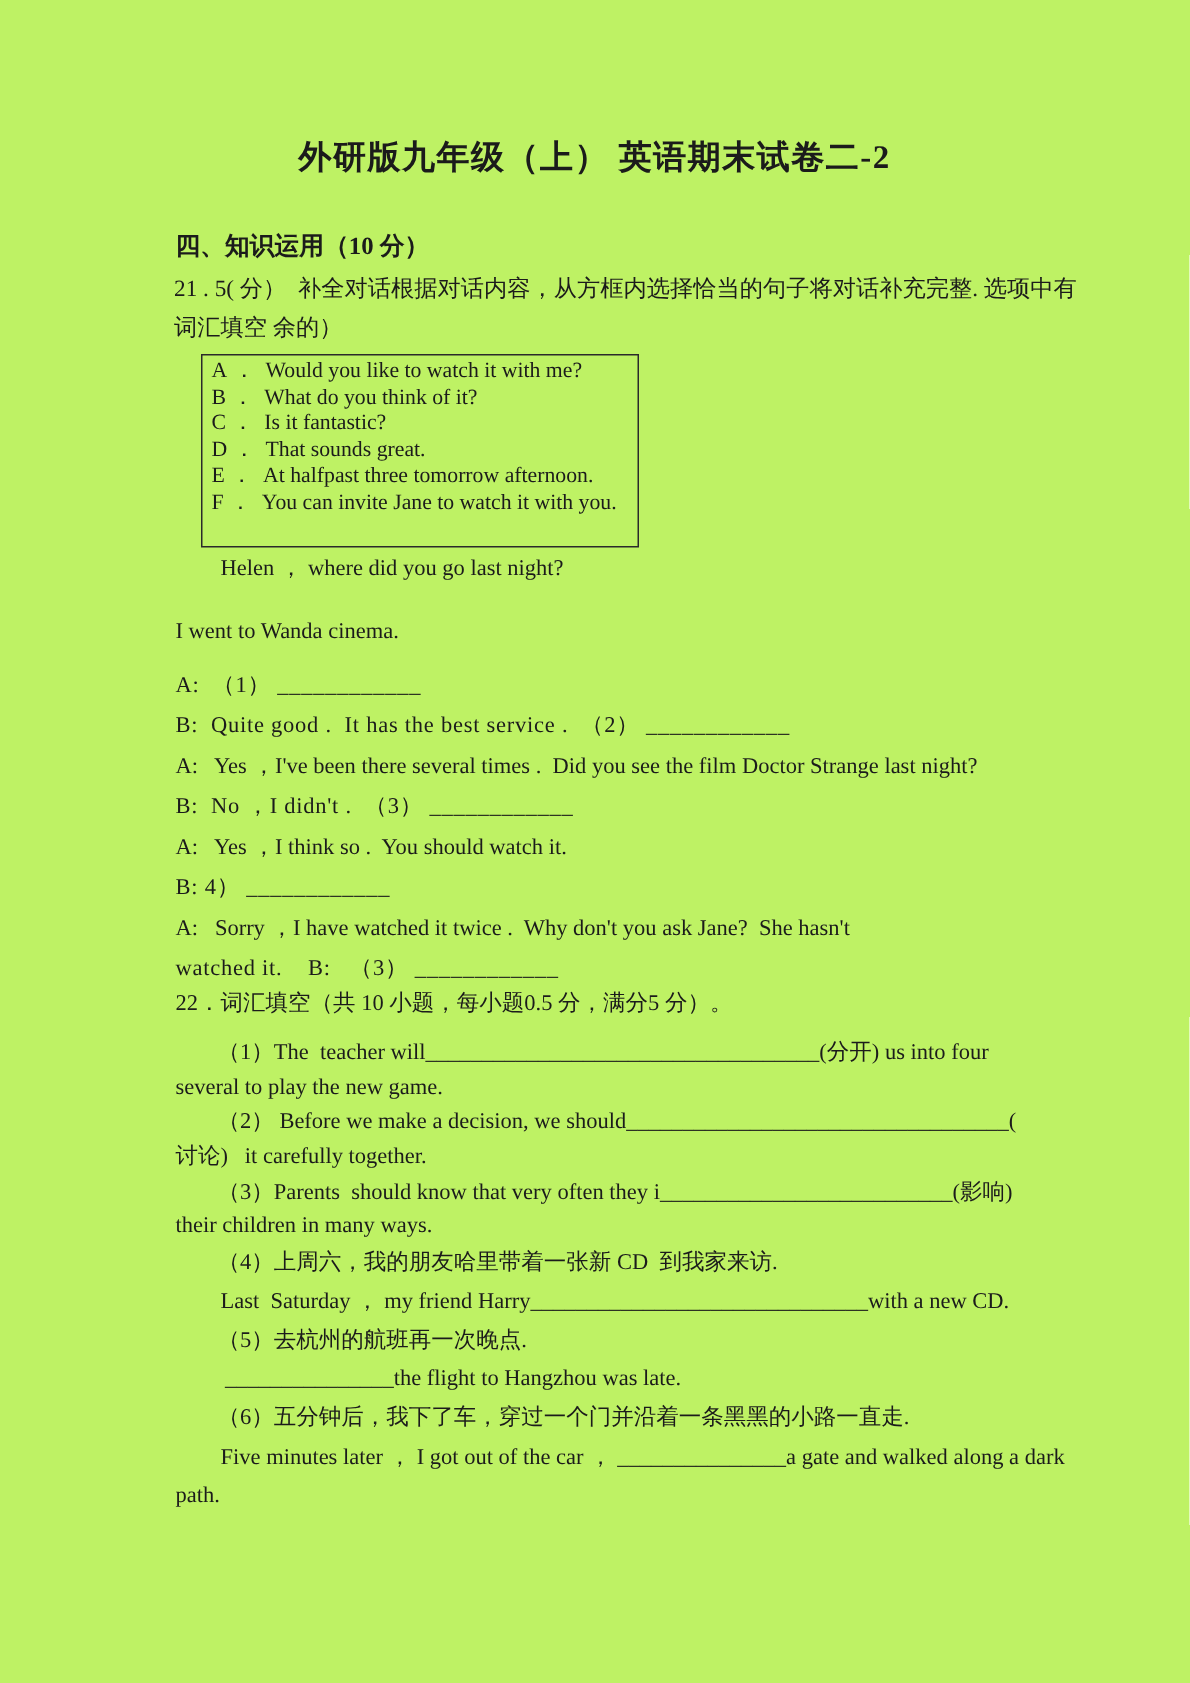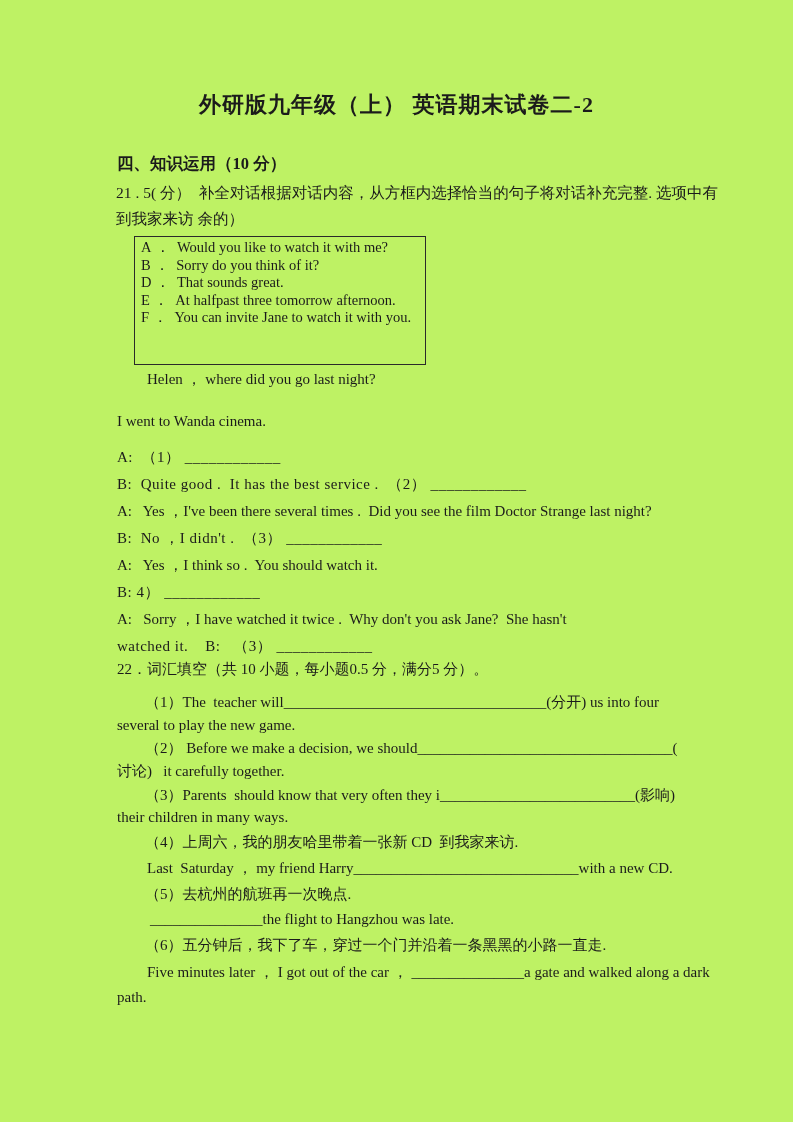--- a/index.html
+++ b/index.html
@@ -65,25 +65,26 @@
 </head>
 <body>
 
 <div class="page">
 
   <div class="doc-title">外研版九年级（上） 英语期末试卷二-2</div>
 
   <div class="abs section-heading" style="top:154px;left:117px">四、知识运用（10 分）</div>
 
   <div class="abs stem" style="top:184px;left:116px">21 . 5( 分）  补全对话根据对话内容，从方框内选择恰当的句子将对话补充完整. 选项中有</div>
-  <div class="abs stem" style="top:210px;left:116px">到我家来访 余的）</div>
+  <div class="abs stem" style="top:210px;left:116px">词汇填空 余的）</div>
 
   <div class="options-box">
     <div class="opt-row"><span>A</span><span class="opt-sep">．</span><span>Would you like to watch it with me?</span></div>
-    <div class="opt-row"><span>B</span><span class="opt-sep">．</span><span>Sorry do you think of it?</span></div>
+    <div class="opt-row"><span>B</span><span class="opt-sep">．</span><span>What do you think of it?</span></div>
+    <div class="opt-row"><span>C</span><span class="opt-sep">．</span><span>Is it fantastic?</span></div>
     <div class="opt-row"><span>D</span><span class="opt-sep">．</span><span>That sounds great.</span></div>
     <div class="opt-row"><span>E</span><span class="opt-sep">．</span><span>At halfpast three tomorrow afternoon.</span></div>
     <div class="opt-row"><span>F</span><span class="opt-sep">．</span><span>You can invite Jane to watch it with you.</span></div>
   </div>
 
   <div class="abs" style="top:370px;left:147px">Helen ， where did you go last night?</div>
   <div class="abs" style="top:412px;left:117px">I went to Wanda cinema.</div>
   <div class="abs blank-text" style="top:448px;left:117px">A:  （1） ____________</div>
   <div class="abs blank-text" style="top:475px;left:117px">B:  Quite good .  It has the best service .  （2） ____________</div>
   <div class="abs" style="top:502px;left:117px">A:   Yes ，I've been there several times .  Did you see the film Doctor Strange last night?</div>

